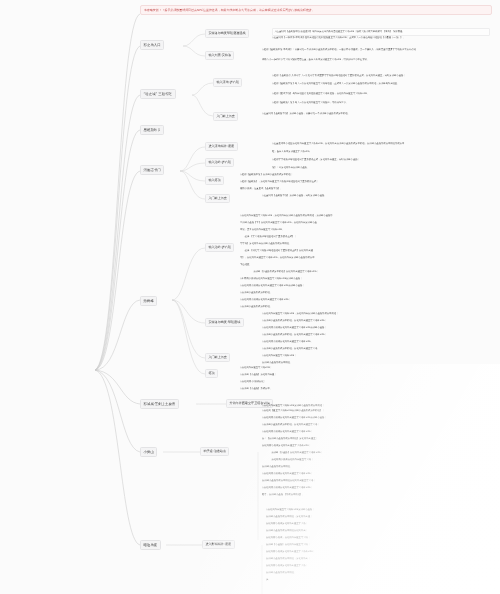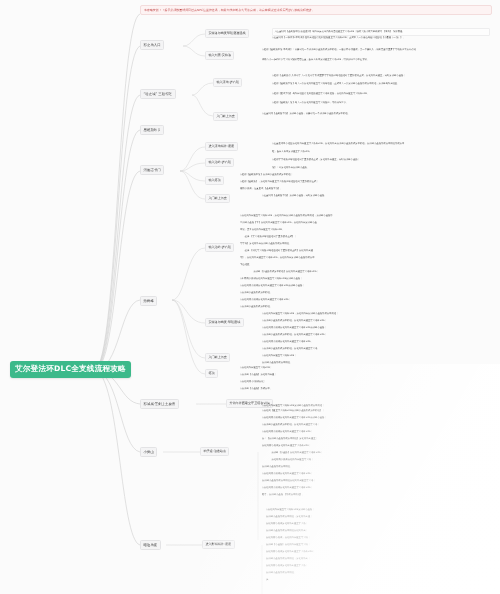--- a/index.html
+++ b/index.html
@@ -95,21 +95,20 @@
       <path d="M163,452 C180,452 180,452 200,452"></path>
 
       <path d="M166,545 C182,545 182,545 202,545"></path>
     </g>
     <g fill="none" stroke="#dcdcdc" stroke-width="0.45">
       <path d="M258,452 L258,540"></path>
       <path d="M262,545 L262,594"></path>
     </g>
   </svg>
 
-  <div class="node root" style="left:10px;top:361px;">艾尔登法环DLC全支线流程攻略</div>
 
   <div class="node warn" style="left:140px;top:5px;width:352px;">本攻略按照！！提示必须数量期间回过去NPC位置作过场，相关支线中断永久无法完成，请完整阅读过流程后再进行游戏流程推进。</div>
 
   <div class="node b1" style="left:140px;top:40px;">影之地入口</div>
 
   <div class="node b2" style="left:205px;top:29px;">安特洛尔幽灵帤廷庭遭遇战</div>
   <div class="node det" style="left:272px;top:28px;width:218px;">△位置时间【圣树路中段·洛廷废域】与外面曼尼希恩战场基地建立守卫塔villa；触村上路小板大早战契约 【客房】 顶层前遇。</div>
   <div class="node det plain" style="left:272px;top:36px;width:218px;">△位置时间【二级吉加·半岛城】在外面地图行走到道路建立守卫塔各villa；正式中上一次接连与返回地图地【小遭遇（一段）】。</div>
 
   <div class="node b2" style="left:205px;top:51px;">输入到黑·安特洛</div>

